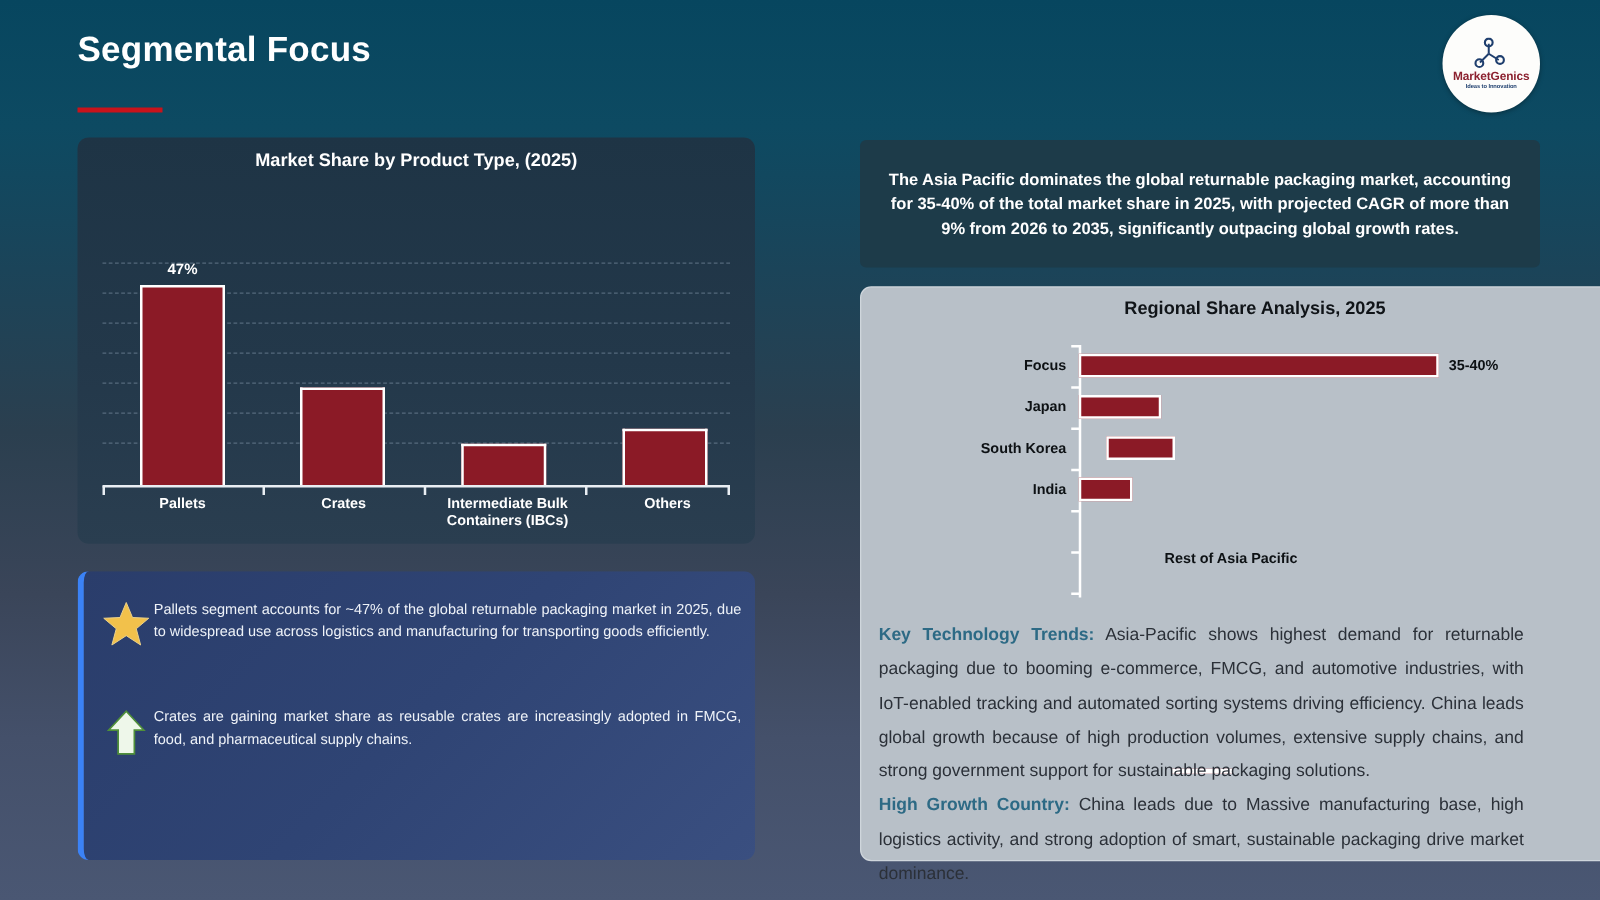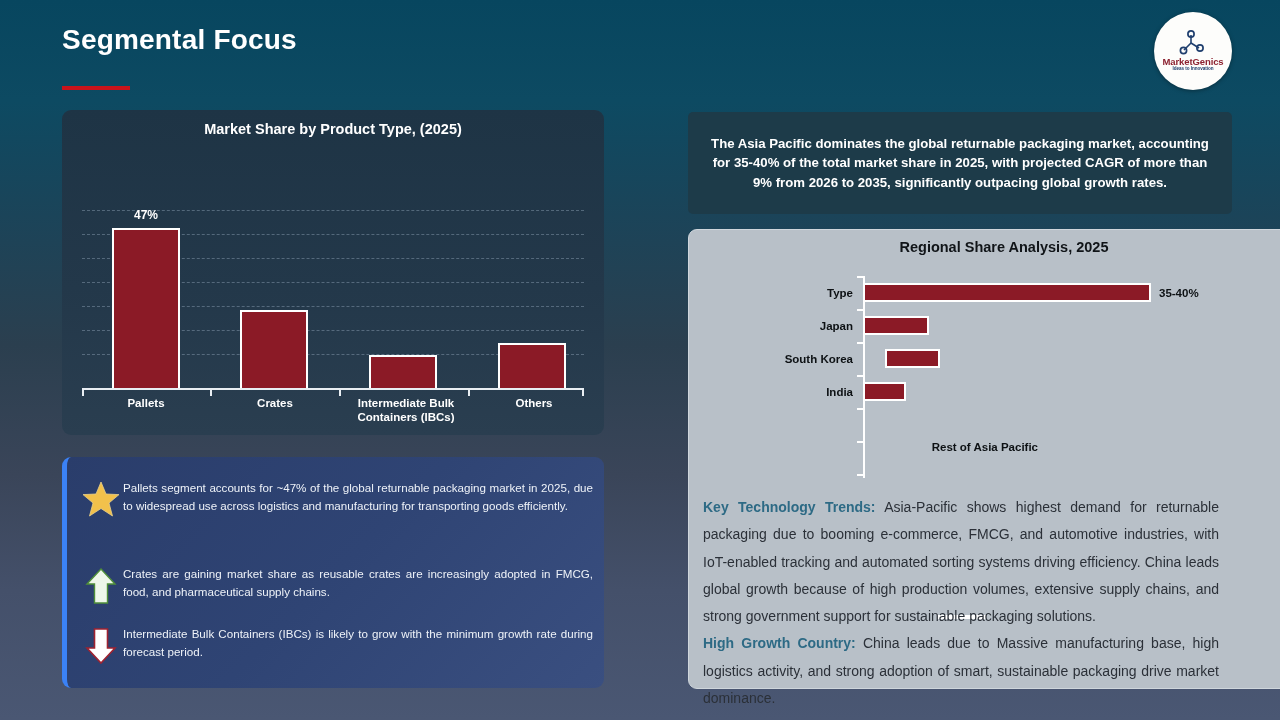--- a/index.html
+++ b/index.html
@@ -172,49 +172,41 @@
 
   <div class="insight" style="left:12px; top:108px; width:520px;">
     <div class="ic">
       <svg width="32" height="38" viewBox="0 0 32 38">
         <polygon points="16,2 30,17 22.5,17 22.5,36 9.5,36 9.5,17 2,17" fill="#eef7ea" stroke="#4f8f3a" stroke-width="1.4"></polygon>
       </svg>
     </div>
     <div class="tx">Crates are gaining market share as reusable crates are increasingly adopted in FMCG, food, and pharmaceutical supply chains.</div>
   </div>
 
-  <div class="insight" style="left:12px; top:168px; width:520px;">
-    <div class="ic">
-      <svg width="32" height="38" viewBox="0 0 32 38">
-        <polygon points="16,36 30,21 22.5,21 22.5,2 9.5,2 9.5,21 2,21" fill="#ffffff" stroke="#9f2230" stroke-width="1.6"></polygon>
-      </svg>
-    </div>
-    <div class="tx">Intermediate Bulk Containers (IBCs) is likely to grow with the minimum growth rate during forecast period.</div>
-  </div>
 </div>
 
 <div class="callout">
   <p>The Asia Pacific dominates the global returnable packaging market, accounting for 35-40% of the total market share in 2025, with projected CAGR of more than 9% from 2026 to 2035, significantly outpacing global growth rates.</p>
 </div>
 
 <div class="panel-region">
   <div class="region-title">Regional Share Analysis, 2025</div>
 
   <div class="hplot">
     <div class="haxis"></div>
     <div class="haxis-tick" style="top:6px"></div>
     <div class="haxis-tick" style="top:39px"></div>
     <div class="haxis-tick" style="top:72px"></div>
     <div class="haxis-tick" style="top:105px"></div>
     <div class="haxis-tick" style="top:138px"></div>
     <div class="haxis-tick" style="top:171px"></div>
     <div class="haxis-tick" style="top:204px"></div>
 
     <div class="hrow" style="top:6px;">
-      <div class="hlabel">Type</div>
+      <div class="hlabel">Focus</div>
       <div class="hbar" style="width:288px;"></div>
       <div class="hbar-value">35-40%</div>
     </div>
 
     <div class="hrow" style="top:39px;">
       <div class="hlabel">Japan</div>
       <div class="hbar" style="width:66px;"></div>
     </div>
 
     <div class="hrow" style="top:72px;gap:22px;">

